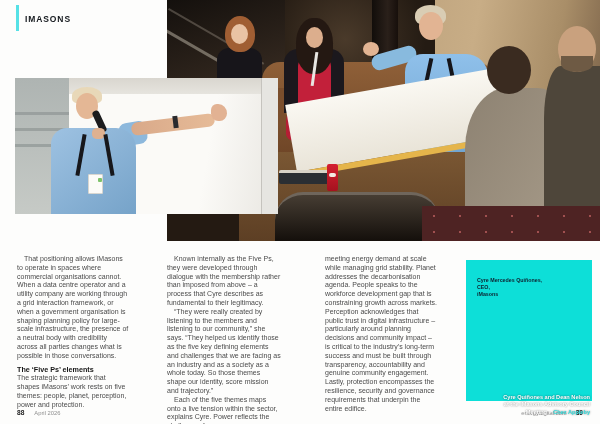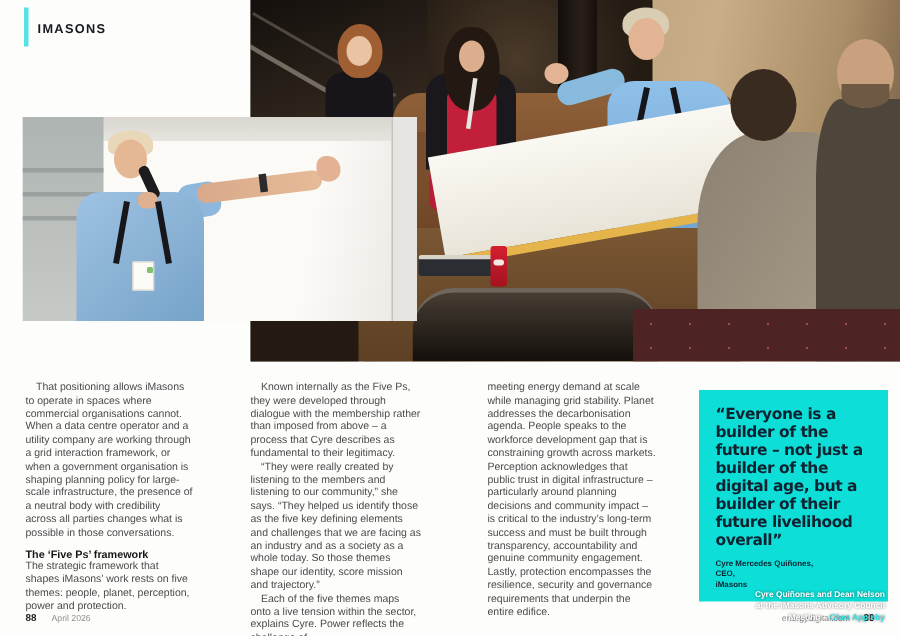--- a/index.html
+++ b/index.html
@@ -200,36 +200,35 @@
     <div class="l-mic"></div>
     <div class="l-michand"></div>
     <div class="l-lanL"></div>
     <div class="l-lanR"></div>
     <div class="l-badge"></div>
     <div class="l-badgedot"></div>
   </div>
 
   <div class="col col1">
     <p class="indent">That positioning allows iMasons to operate in spaces where commercial organisations cannot. When a data centre operator and a utility company are working through a grid interaction framework, or when a government organisation is shaping planning policy for large-scale infrastructure, the presence of a neutral body with credibility across all parties changes what is possible in those conversations.</p>
-    <p class="head">The ‘Five Ps’ framework</p>
+    <p class="head">The ‘Five Ps’ elements</p>
     <p>The strategic framework that shapes iMasons’ work rests on five themes: people, planet, perception, power and protection.</p>
   </div>
 
   <div class="col col2">
     <p class="indent">Known internally as the Five Ps, they were developed through dialogue with the membership rather than imposed from above – a process that Cyre describes as fundamental to their legitimacy.</p>
     <p class="indent">“They were really created by listening to the members and listening to our community,” she says. “They helped us identify those as the five key defining elements and challenges that we are facing as an industry and as a society as a whole today. So those themes shape our identity, score mission and trajectory.”</p>
     <p class="indent">Each of the five themes maps onto a live tension within the sector, explains Cyre. Power reflects the challenge of</p>
   </div>
 
   <div class="col col3">
     <p>meeting energy demand at scale while managing grid stability. Planet addresses the decarbonisation agenda. People speaks to the workforce development gap that is constraining growth across markets. Perception acknowledges that public trust in digital infrastructure – particularly around planning decisions and community impact – is critical to the industry’s long-term success and must be built through transparency, accountability and genuine community engagement. Lastly, protection encompasses the resilience, security and governance requirements that underpin the entire edifice.</p>
   </div>
 
   <div class="quote-box" style="background: rgb(13, 223, 216);">
-    <div class="quote-text">“Everyone is a builder of the future – not just a builder of the digital age, but a builder of their future livelihood overall”</div>
     <div class="quote-attr">
       <div>Cyre Mercedes Quiñones,</div>
       <div>CEO,</div>
       <div>iMasons</div>
     </div>
   </div>
 
   <div class="footer-left">
     <span class="pageno">88</span>
     <span class="foot-meta">April 2026</span>

